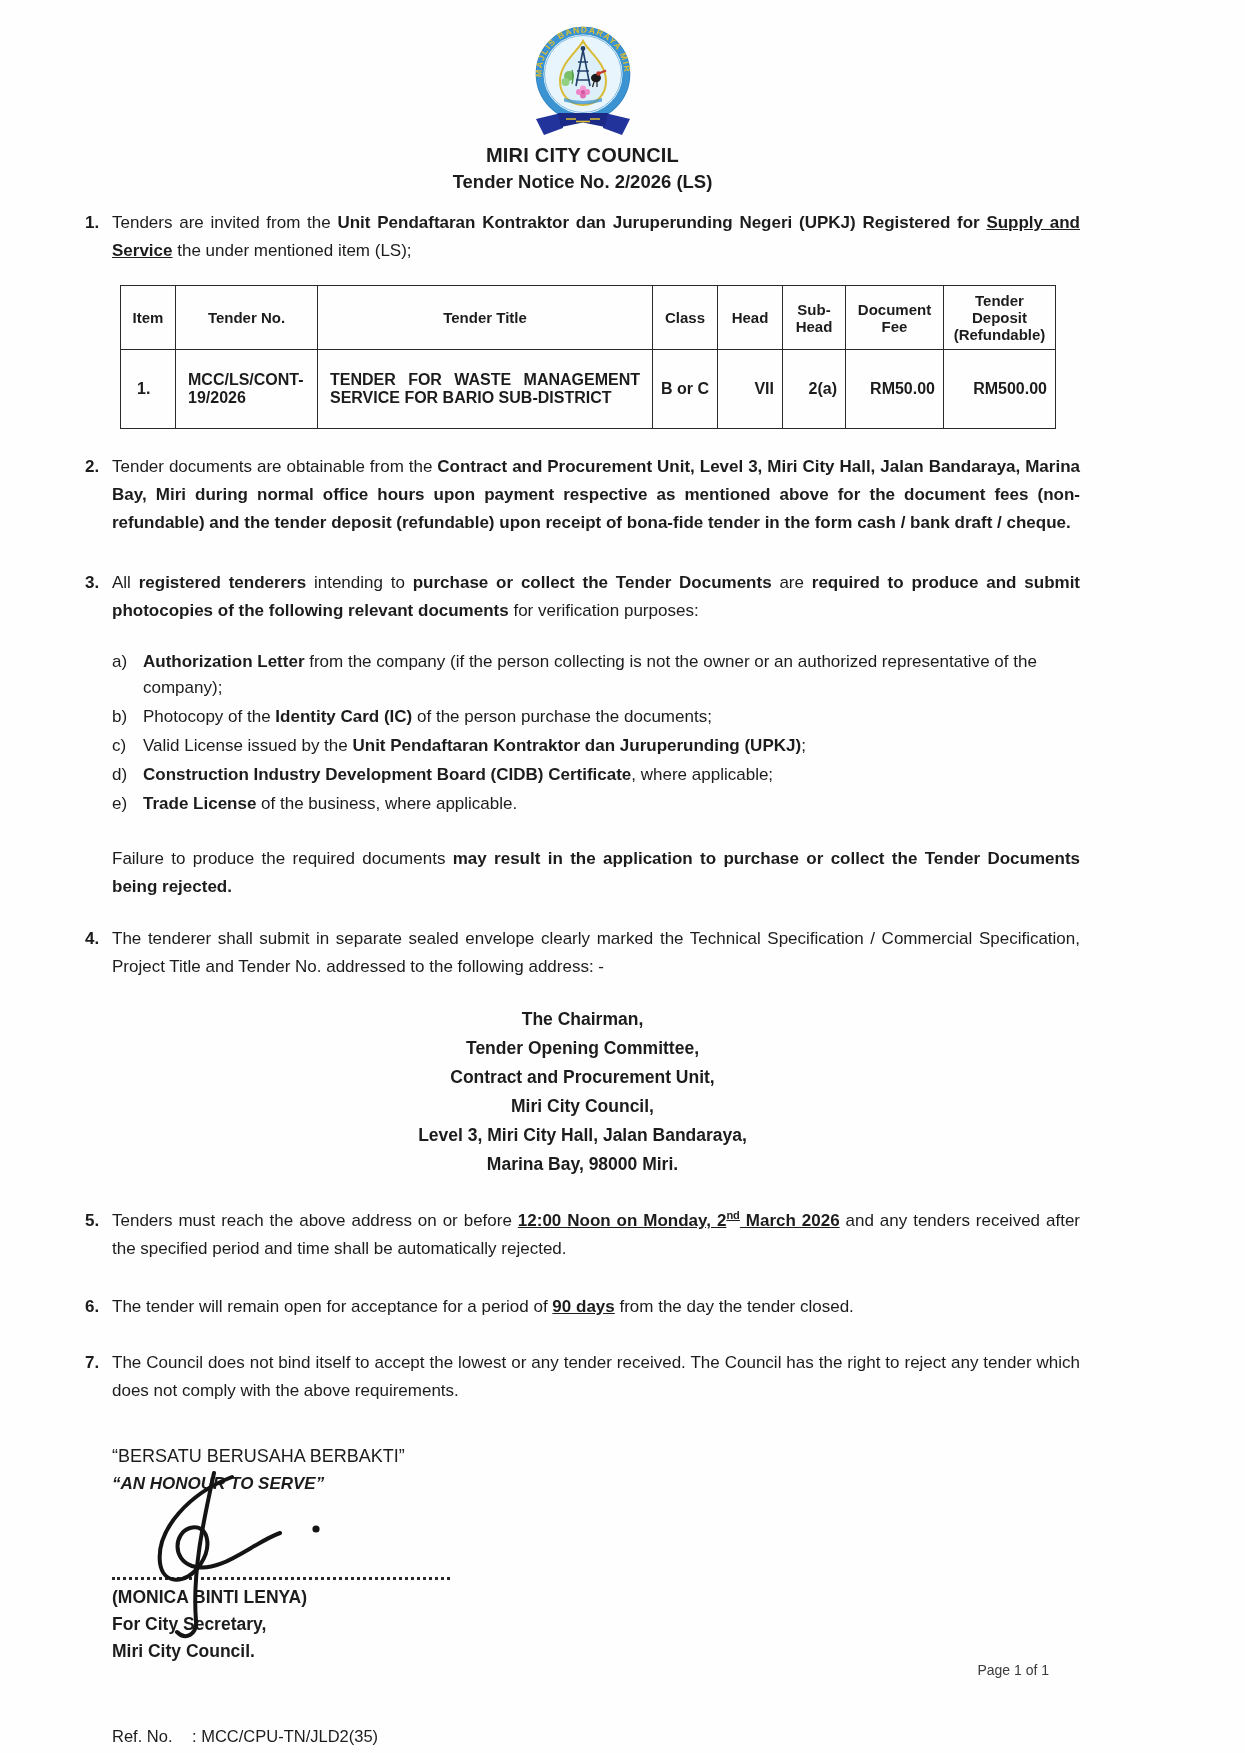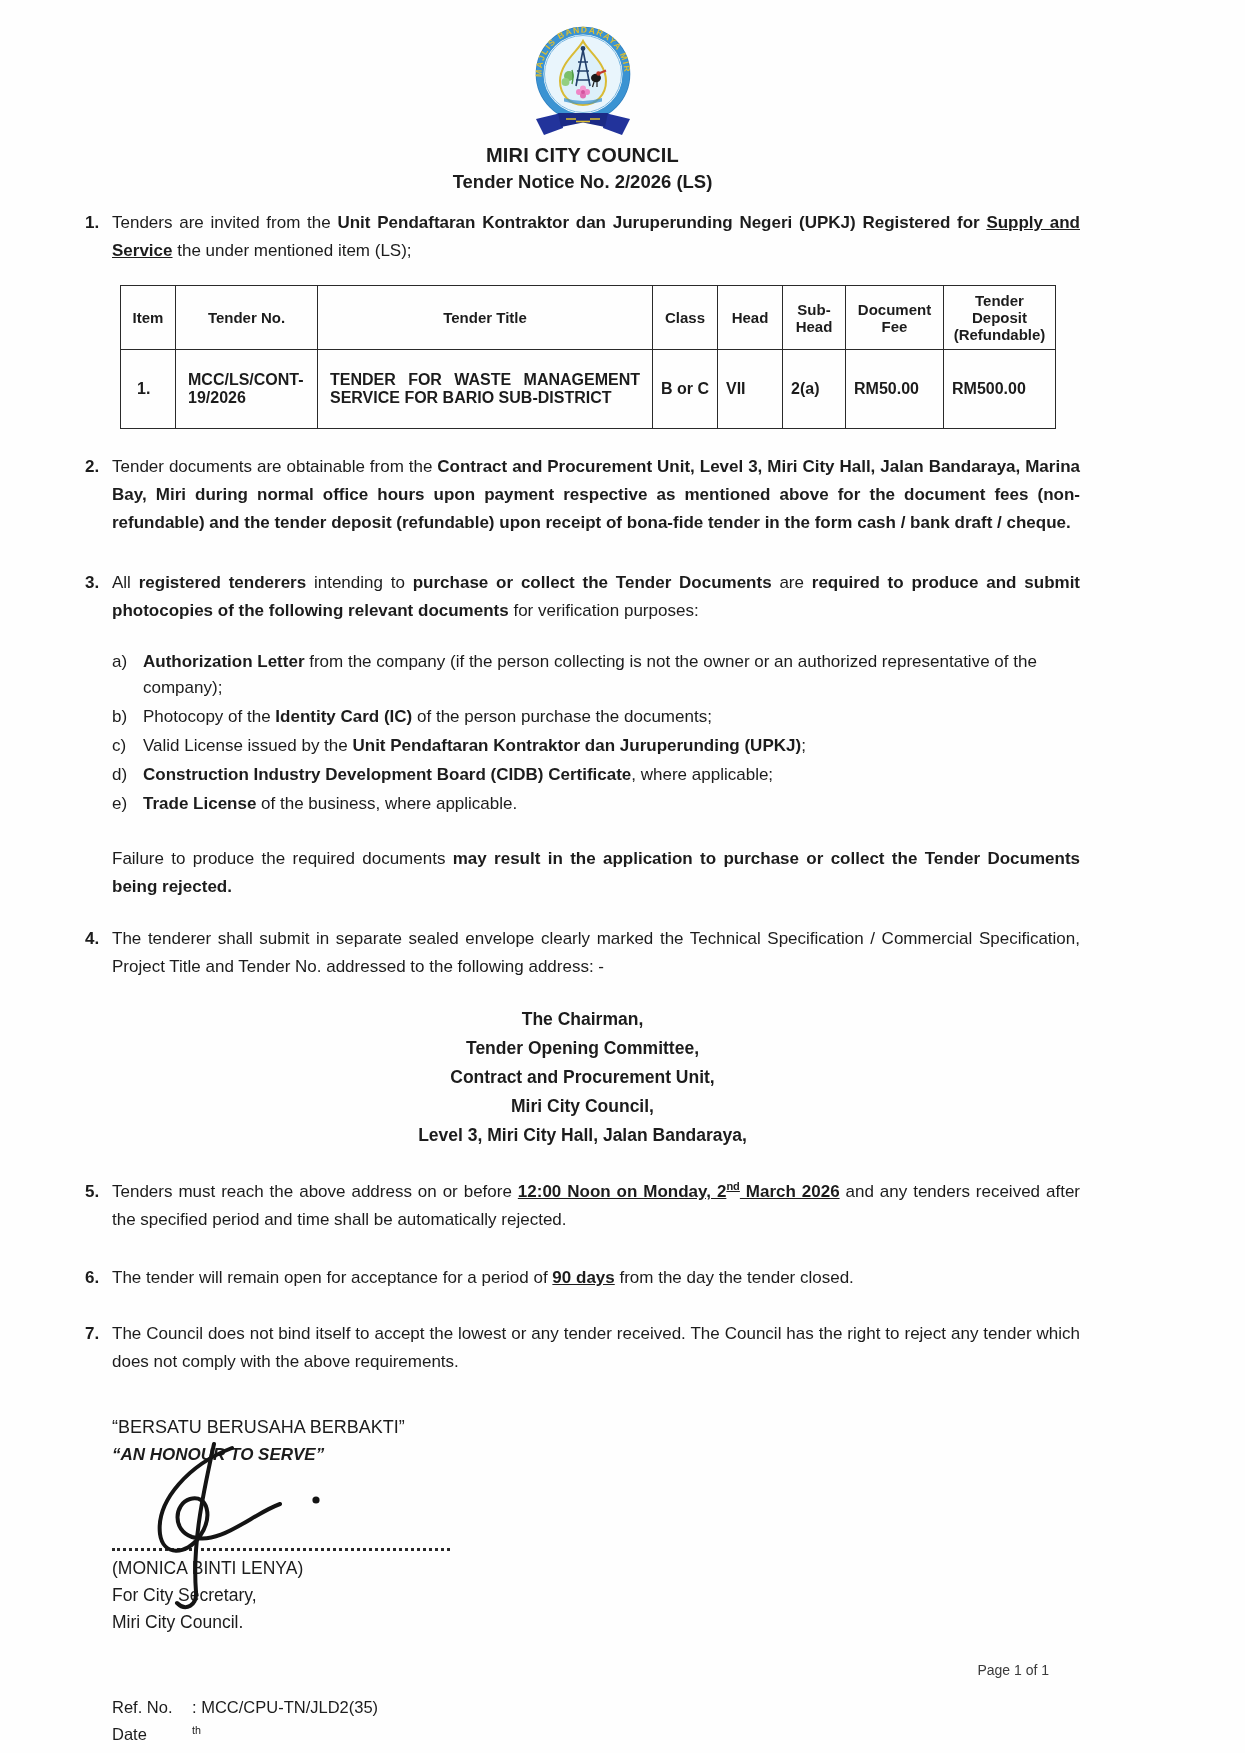--- a/index.html
+++ b/index.html
@@ -27,21 +27,21 @@
 
   
   .para { display: flex; margin-top: 24px; font-size: 17px; line-height: 28px; }
   .para .num { flex: 0 0 27px; font-weight: 700; }
   .para .ptext { flex: 1; text-align: justify; }
 
   
   .tender-table { border-collapse: collapse; margin: 20px 0 0 35px; width: 935px; table-layout: fixed; }
   .tender-table th, .tender-table td { border: 1.6px solid #2a2a2a; padding: 6px 8px; }
   .tender-table th { font-size: 15px; font-weight: 700; text-align: center; height: 48px; vertical-align: middle; }
-  .tender-table td { font-size: 16px; font-weight: 700; height: 66px; vertical-align: middle; text-align: left; }
+  .tender-table td { font-size: 16px; font-weight: 700; height: 66px; vertical-align: middle; text-align: right; }
   td.cell-item { text-align: left; padding-left: 16px; vertical-align: middle; }
   td.cell-no { text-align: left; padding-left: 12px; }
   td.cell-title { text-align: justify; padding: 6px 12px; }
 
   
   .sub-list { margin: 24px 0 0 27px; font-size: 17px; line-height: 26px; }
   .sub-item { display: flex; margin-top: 3px; }
   .sub-item .marker { flex: 0 0 31px; }
   .sub-item .stext { flex: 1; }
 
@@ -49,21 +49,21 @@
 
   
   .address-block { margin-top: 24px; text-align: center; font-weight: 700; font-size: 17.5px; line-height: 29px; }
 
   
   .sig-block { position: relative; margin: 38px 0 0 27px; }
   .motto1 { font-weight: 400; font-size: 18px; line-height: 27px; }
   .motto2 { font-weight: 700; font-style: italic; font-size: 17px; line-height: 27px; }
   .sig-space { height: 80px; }
   .dotted-line { width: 338px; border-bottom: 3px dotted #2a2a2a; margin-bottom: 4px; }
-  .sig-name, .sig-title { font-weight: 400; font-size: 17.5px; line-height: 27px; }
+  .sig-name, .sig-title { font-weight: 700; font-size: 17.5px; line-height: 27px; }
   .sig-scrawl { position: absolute; left: 8px; top: 28px; pointer-events: none; }
 
   
   .ref-block { margin: 58px 0 0 27px; font-size: 16.5px; line-height: 27px; }
   .ref-row { display: flex; align-items: flex-end; }
   .ref-label { flex: 0 0 80px; }
 
   
   .page-footer { position: absolute; top: 1662px; right: 196px; font-size: 14px; color: #3a3a3a; }
 </style>
@@ -212,20 +212,21 @@
       <span class="num">4.</span>
       <span class="ptext"><span>The tenderer shall submit in separate sealed envelope clearly marked the Technical Specification / Commercial Specification, Project Title and Tender No. addressed to the following address: -</span></span>
     </div>
 
     <div class="address-block">
       <div>The Chairman,</div>
       <div>Tender Opening Committee,</div>
       <div>Contract and Procurement Unit,</div>
       <div>Miri City Council,</div>
       <div>Level 3, Miri City Hall, Jalan Bandaraya,</div>
+      <div>Marina Bay, 98000 Miri.</div>
     </div>
 
     <div class="para" style="margin-top:28px;">
       <span class="num">5.</span>
       <span class="ptext"><span>Tenders must reach the above address on or before </span><span class="b u">12:00 Noon on Monday, 2</span><sup class="b u">nd</sup><span class="b u"> March 2026</span><span> and any tenders received after the specified period and time shall be automatically rejected.</span></span>
     </div>
 
     <div class="para" style="margin-top:30px;">
       <span class="num">6.</span>
       <span class="ptext"><span>The tender will remain open for acceptance for a period of </span><span class="b u">90 days</span><span> from the day the tender closed.</span></span>

